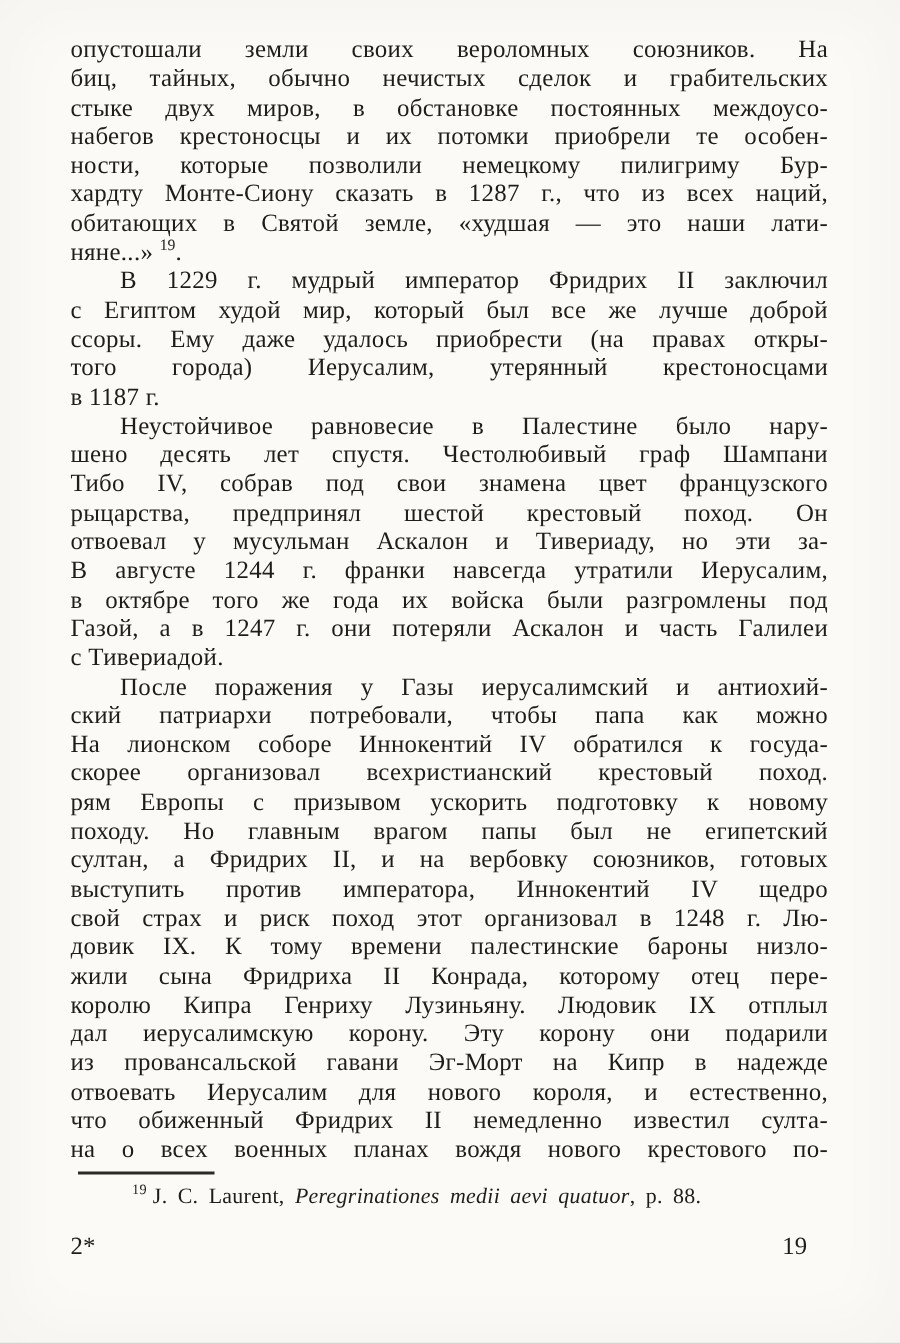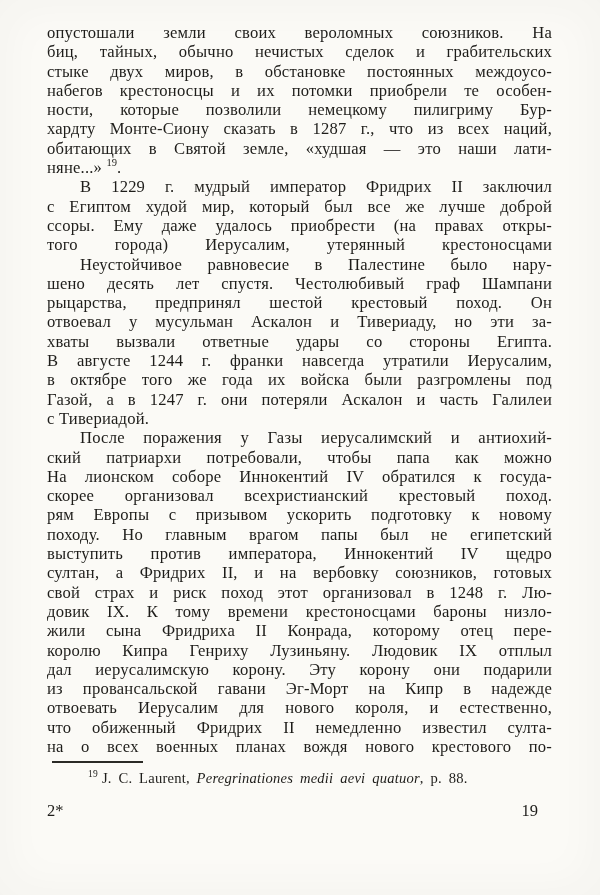--- a/index.html
+++ b/index.html
@@ -89,43 +89,44 @@
           <div class="line"><span>ности, которые позволили немецкому пилигриму Бур-</span></div>
           <div class="line"><span>хардту Монте-Сиону сказать в 1287 г., что из всех наций,</span></div>
           <div class="line"><span>обитающих в Святой земле, «худшая — это наши лати-</span></div>
           <div class="line para-end"><span>няне...» </span><sup>19</sup><span>.</span></div>
         </div>
         <div class="paragraph">
           <div class="line indent"><span>В 1229 г. мудрый император Фридрих II заключил</span></div>
           <div class="line"><span>с Египтом худой мир, который был все же лучше доброй</span></div>
           <div class="line"><span>ссоры. Ему даже удалось приобрести (на правах откры-</span></div>
           <div class="line"><span>того города) Иерусалим, утерянный крестоносцами</span></div>
+          <div class="line para-end"><span>в 1187 г.</span></div>
         </div>
         <div class="paragraph">
           <div class="line indent"><span>Неустойчивое равновесие в Палестине было нару-</span></div>
           <div class="line"><span>шено десять лет спустя. Честолюбивый граф Шампани</span></div>
+          <div class="line"><span>Тибо IV, собрав под свои знамена цвет французского</span></div>
           <div class="line"><span>рыцарства, предпринял шестой крестовый поход. Он</span></div>
           <div class="line"><span>отвоевал у мусульман Аскалон и Тивериаду, но эти за-</span></div>
-          <div class="line"><span>хваты вызвали ответные удары со стороны Египта.</span></div>
           <div class="line"><span>В августе 1244 г. франки навсегда утратили Иерусалим,</span></div>
           <div class="line"><span>в октябре того же года их войска были разгромлены под</span></div>
           <div class="line"><span>Газой, а в 1247 г. они потеряли Аскалон и часть Галилеи</span></div>
           <div class="line para-end"><span>с Тивериадой.</span></div>
         </div>
         <div class="paragraph">
           <div class="line indent"><span>После поражения у Газы иерусалимский и антиохий-</span></div>
           <div class="line"><span>ский патриархи потребовали, чтобы папа как можно</span></div>
           <div class="line"><span>На лионском соборе Иннокентий IV обратился к госуда-</span></div>
           <div class="line"><span>скорее организовал всехристианский крестовый поход.</span></div>
           <div class="line"><span>рям Европы с призывом ускорить подготовку к новому</span></div>
           <div class="line"><span>походу. Но главным врагом папы был не египетский</span></div>
+          <div class="line"><span>султан, а Фридрих II, и на вербовку союзников, готовых</span></div>
           <div class="line"><span>выступить против императора, Иннокентий IV щедро</span></div>
-          <div class="line"><span>султан, а Фридрих II, и на вербовку союзников, готовых</span></div>
           <div class="line"><span>свой страх и риск поход этот организовал в 1248 г. Лю-</span></div>
-          <div class="line"><span>довик IX. К тому времени крестоносцами бароны низло-</span></div>
+          <div class="line"><span>довик IX. К тому времени палестинские бароны низло-</span></div>
           <div class="line"><span>жили сына Фридриха II Конрада, которому отец пере-</span></div>
           <div class="line"><span>королю Кипра Генриху Лузиньяну. Людовик IX отплыл</span></div>
           <div class="line"><span>дал иерусалимскую корону. Эту корону они подарили</span></div>
           <div class="line"><span>из провансальской гавани Эг-Морт на Кипр в надежде</span></div>
           <div class="line"><span>отвоевать Иерусалим для нового короля, и естественно,</span></div>
           <div class="line"><span>что обиженный Фридрих II немедленно известил султа-</span></div>
           <div class="line"><span>на о всех военных планах вождя нового крестового по-</span></div>
         </div>
       </div>
 

